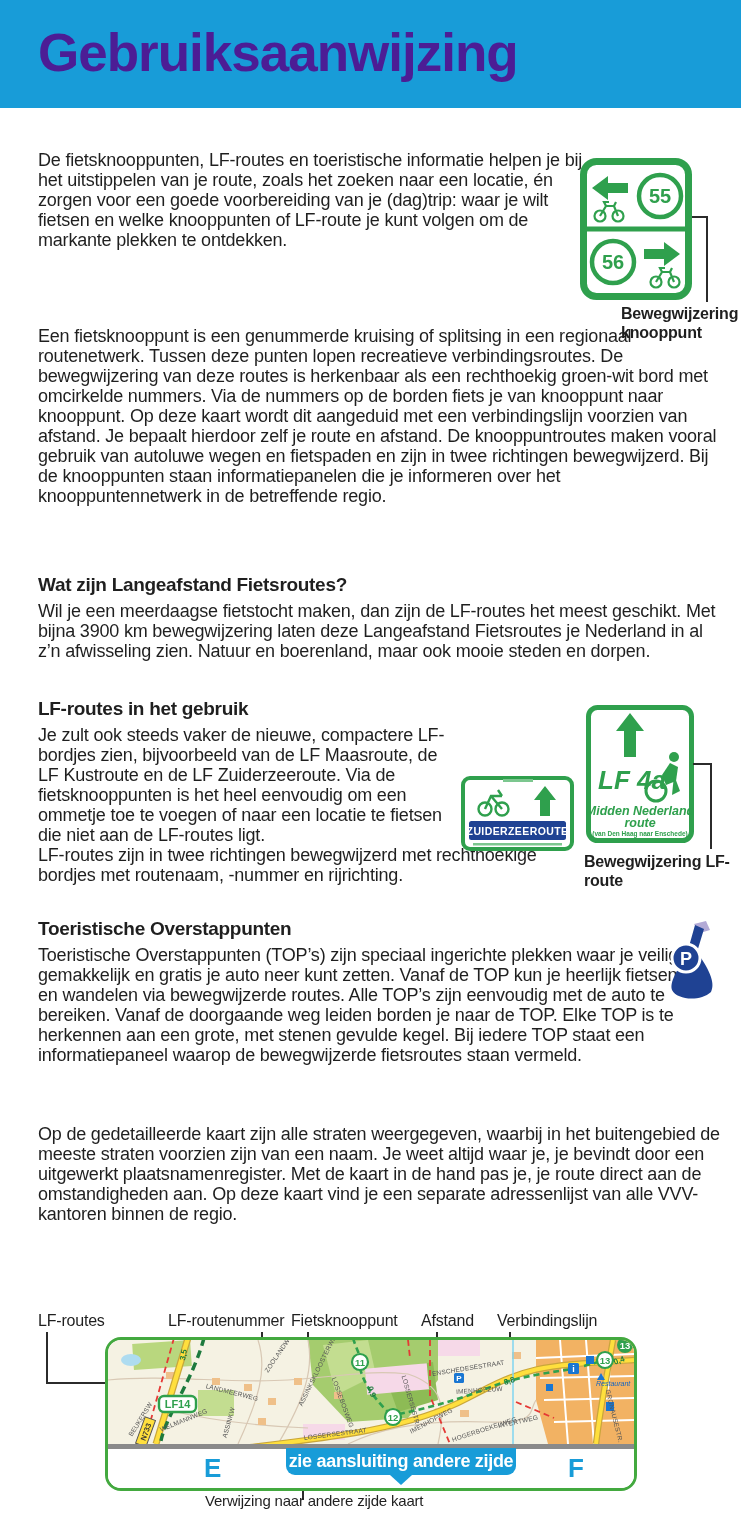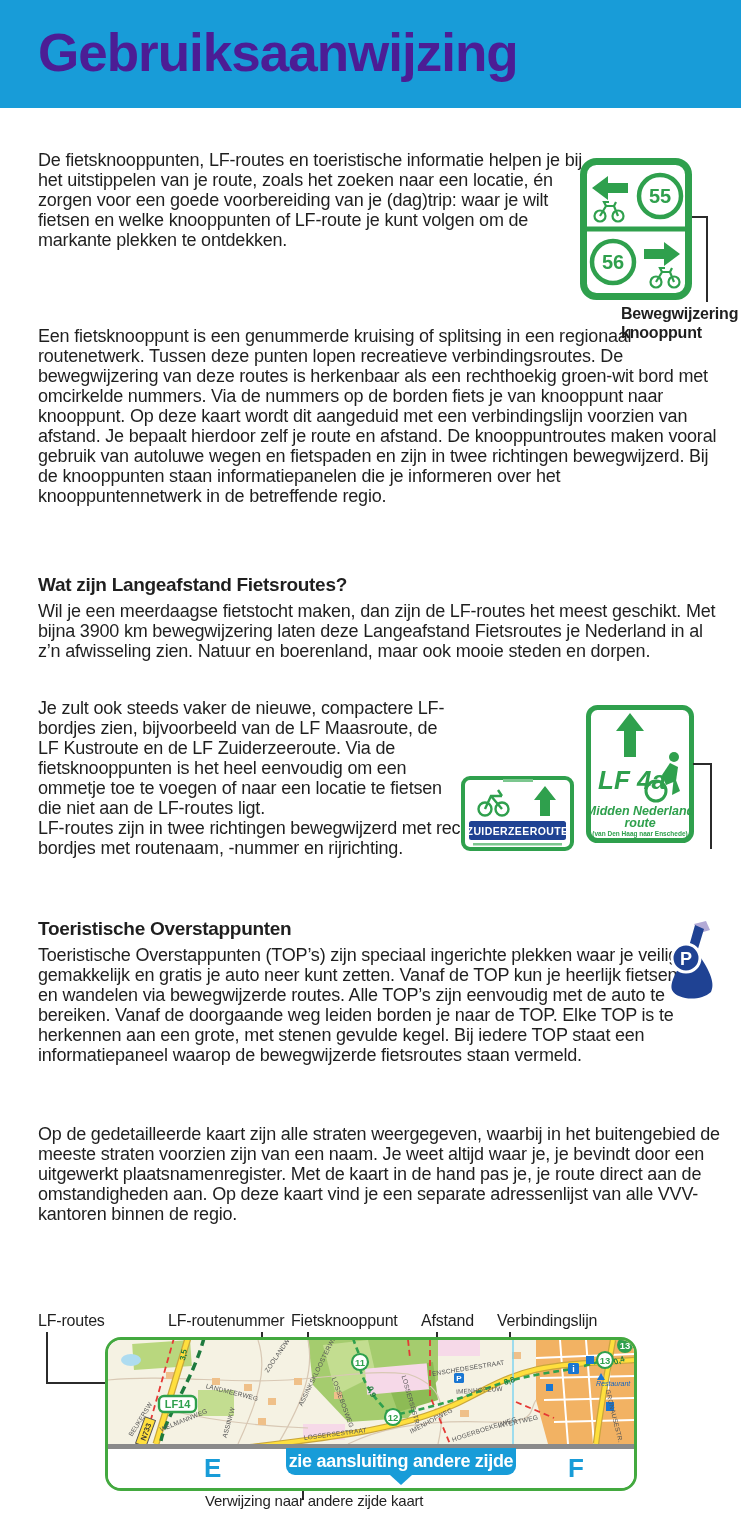--- a/index.html
+++ b/index.html
@@ -84,40 +84,42 @@
   <section class="sec" style="top:326px;width:686px">
     <p>Een fietsknooppunt is een genummerde kruising of splitsing in een regionaal routenetwerk. Tussen deze punten lopen recreatieve verbindingsroutes. De bewegwijzering van deze routes is herkenbaar als een rechthoekig groen-wit bord met omcirkelde nummers. Via de nummers op de borden fiets je van knooppunt naar knooppunt. Op deze kaart wordt dit aangeduid met een verbindingslijn voorzien van afstand. Je bepaalt hierdoor zelf je route en afstand. De knooppuntroutes maken vooral gebruik van autoluwe wegen en fietspaden en zijn in twee richtingen bewegwijzerd. Bij de knooppunten staan informatiepanelen die je informeren over het knooppuntennetwerk in de betreffende regio.</p>
   </section>
 
   <section class="sec" style="top:574px;width:686px">
     <h2>Wat zijn Langeafstand Fietsroutes?</h2>
     <p>Wil je een meerdaagse fietstocht maken, dan zijn de LF-routes het meest geschikt. Met bijna 3900 km bewegwijzering laten deze Langeafstand Fietsroutes je Nederland in al z’n afwisseling zien. Natuur en boerenland, maar ook mooie steden en dorpen.</p>
   </section>
 
   <section class="sec" style="top:698px;width:560px">
+    <h2>LF-routes in het gebruik</h2>
     <p style="width:420px">Je zult ook steeds vaker de nieuwe, compactere LF-bordjes zien, bijvoorbeeld van de LF Maasroute, de LF Kustroute en de LF Zuiderzeeroute. Via de fietsknooppunten is het heel eenvoudig om een ommetje toe te voegen of naar een locatie te fietsen die niet aan de LF-routes ligt.</p>
     <p>LF-routes zijn in twee richtingen bewegwijzerd met rechthoekige bordjes met routenaam, -nummer en rijrichting.</p>
   </section>
 
   <svg style="position:absolute;left:586px;top:705px" width="108" height="138" viewBox="0 0 108 138">
     <rect x="2.5" y="2.5" width="103" height="133" rx="9" fill="#fff" stroke="#2fa04d" stroke-width="5"></rect>
     <polygon points="44,8 58,26 50,26 50,52 38,52 38,26 30,26" fill="#2fa04d"></polygon>
     <text x="12" y="84" font-size="26" font-weight="bold" font-style="italic" fill="#2fa04d">LF 4a</text>
     <g fill="#2fa04d">
       <circle cx="88" cy="52" r="5"></circle>
       <path d="M84,58 L92,62 L90,76 L80,80 L76,70 Z"></path>
       <circle cx="70" cy="86" r="10" fill="none" stroke="#2fa04d" stroke-width="3"></circle>
       <path d="M88,70 L94,86 L86,90 Z"></path>
     </g>
     <text x="54" y="110" text-anchor="middle" font-size="12.5" font-weight="bold" font-style="italic" fill="#2fa04d">Midden Nederland</text>
     <text x="54" y="122" text-anchor="middle" font-size="12.5" font-weight="bold" font-style="italic" fill="#2fa04d">route</text>
     <text x="54" y="131" text-anchor="middle" font-size="6.5" font-weight="bold" fill="#2fa04d">(van Den Haag naar Enschede)</text>
   </svg>
   <div class="ln" style="left:693px;top:763px;width:19px;height:2px"></div>
   <div class="ln" style="left:710px;top:763px;width:2px;height:86px"></div>
+  <div class="cap" style="left:584px;top:852px">Bewegwijzering LF-route</div>
 
   <svg style="position:absolute;left:461px;top:776px" width="113" height="75" viewBox="0 0 113 75">
     <rect x="2" y="2" width="109" height="71" rx="7" fill="#fff" stroke="#2fa04d" stroke-width="4"></rect>
     <rect x="42" y="3" width="30" height="3" fill="#7cc78f"></rect>
     <g stroke="#2fa04d" stroke-width="2.4" fill="none">
       <circle cx="24" cy="33" r="6.5"></circle>
         <circle cx="41" cy="33" r="6.5"></circle>
       <path d="M24,33 L30,20 L41,20 M30,20 L41,33 M37,14 L41,20"></path>
     </g>
     <polygon points="84,10 95,24 89,24 89,40 79,40 79,24 73,24" fill="#2fa04d"></polygon>

